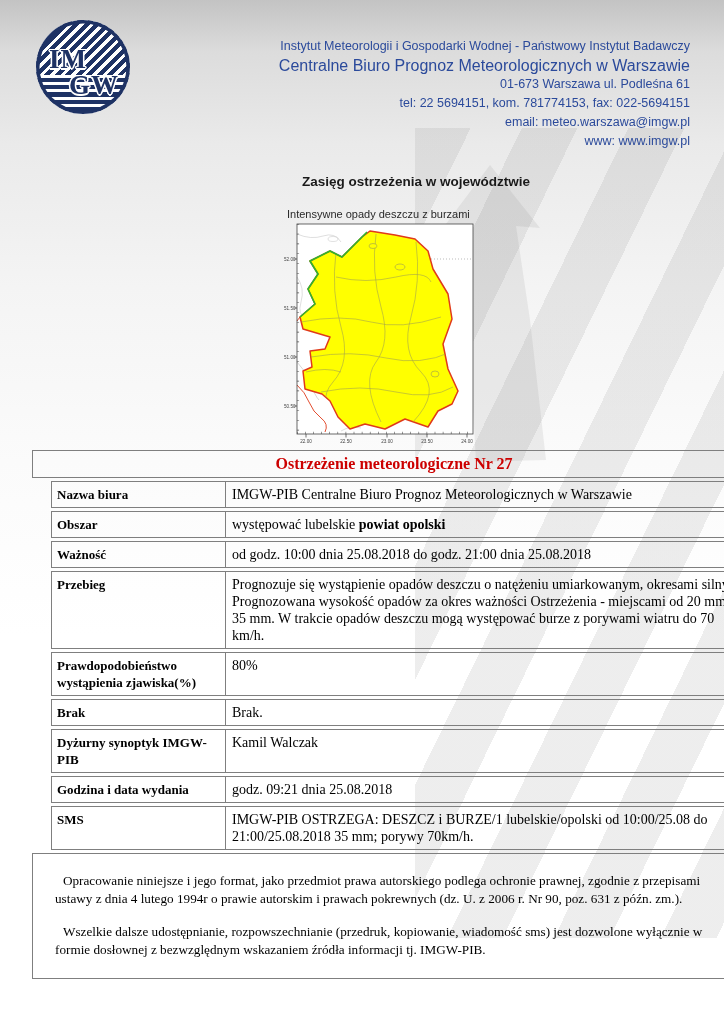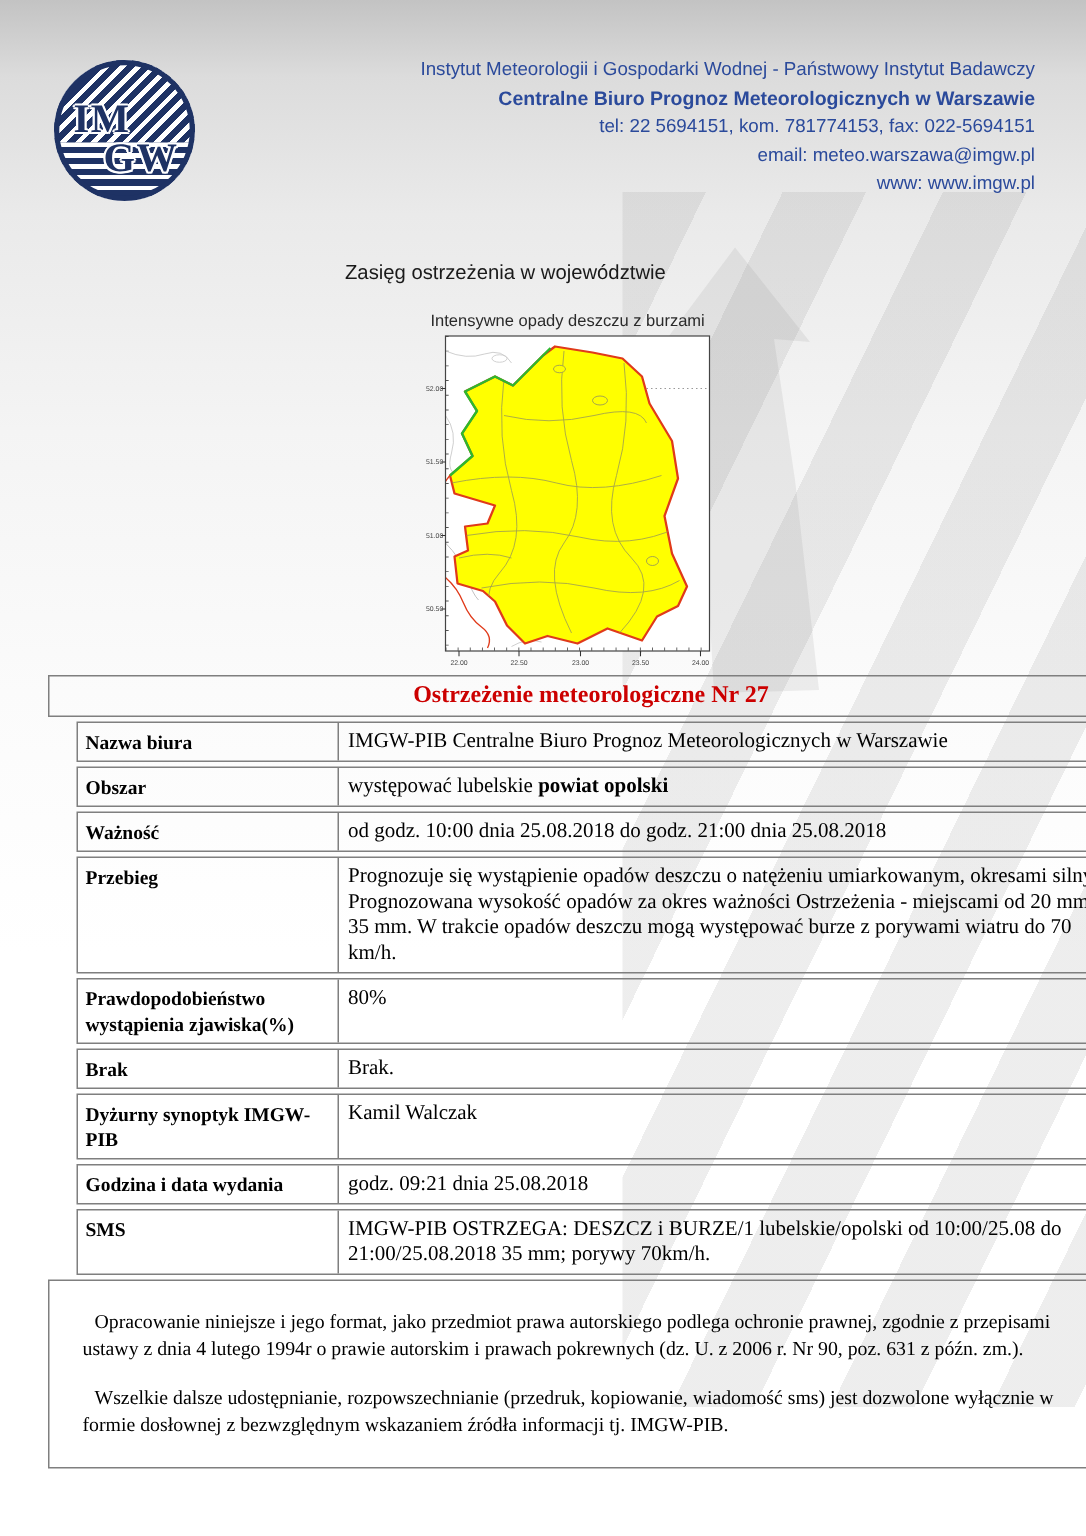--- a/index.html
+++ b/index.html
@@ -5,39 +5,39 @@
   html,body{margin:0;padding:0;width:724px;height:1024px;overflow:hidden;}
   body{font-family:"Liberation Sans",sans-serif;background:#fff;}
   .page{position:relative;width:724px;height:1024px;
         background:linear-gradient(180deg,#c3c3c3 0%,#dcdcdc 5%,#eaeaea 14%,#f4f4f4 28%,#fbfbfb 45%,#ffffff 62%,#ffffff 100%);}
   
   .wm-stripes{position:absolute;left:415px;top:128px;width:309px;height:810px;z-index:0;
         background:repeating-linear-gradient(116deg,rgba(120,120,120,0.13) 0 50px,transparent 50px 96px);}
   .wm-arrow{position:absolute;left:428px;top:160px;z-index:0;}
   .content{position:absolute;inset:0;z-index:1;}
   
-  .logo{position:absolute;left:36px;top:40px;width:94px;height:94px;border-radius:50%;
+  .logo{position:absolute;left:36px;top:20px;width:94px;height:94px;border-radius:50%;
         background:#1e3264;overflow:hidden;}
   .logo .diag{position:absolute;top:0;left:0;right:0;height:58%;
         background:repeating-linear-gradient(135deg,transparent 0 4.2px,#fff 4.2px 7.4px);}
   .logo .horiz{position:absolute;bottom:0;left:0;right:0;height:42%;
         background:repeating-linear-gradient(to bottom,#fff 0 3px,transparent 3px 7.2px);}
   .logo .ring{position:absolute;inset:0;border-radius:50%;box-shadow:inset 0 0 0 3.5px #1e3264;}
   .logo .lt{position:absolute;font-family:"Liberation Serif",serif;font-weight:bold;color:#1e3264;
         letter-spacing:1px;
         text-shadow:-1.5px 0 #fff,1.5px 0 #fff,0 -1.5px #fff,0 1.5px #fff,-1px -1px #fff,1px 1px #fff,-1px 1px #fff,1px -1px #fff;}
   .logo .im{font-size:27px;left:13px;top:24px;}
   .logo .gw{font-size:27px;left:33px;top:50px;}
   
   .hdr{position:absolute;top:37px;right:34px;text-align:right;color:#2b4a9b;
        font-size:12.5px;line-height:19px;}
-  .hdr .b{font-weight:bold;font-size:13px;}
+  .hdr .b{font-weight:normal;font-size:16px;}
   
-  .map-title{position:absolute;left:230px;top:174px;width:300px;text-align:left;
-       font-size:13.5px;color:#1a1a1a;}
+  .map-title{position:absolute;left:230px;top:174px;width:300px;text-align:right;
+       font-size:13.5px;color:#1a1a1a;font-weight:bold;}
   .map-sub{position:absolute;left:287px;top:208px;font-size:11px;color:#2a2a2a;}
   .map-wrap{position:absolute;left:281px;top:222px;width:196px;height:226px;}
   
   .w-table{position:absolute;left:32px;top:450px;width:724px;color:#000;
        font-family:"Liberation Serif",serif;}
   .t-title{border:1px solid #7f7f7f;height:26px;line-height:26px;text-align:center;
        color:#cc0000;font-weight:bold;font-size:16px;margin-bottom:3px;}
   .t-row{display:flex;margin-bottom:3px;border:1px solid #7f7f7f;margin-left:19px;}
   .t-label{flex:0 0 174px;width:174px;border-right:1px solid #7f7f7f;font-weight:bold;
        padding:4px 3px 4px 5px;font-size:13px;line-height:17px;box-sizing:border-box;}
@@ -61,20 +61,21 @@
       <div class="diag"></div>
       <div class="horiz"></div>
       <div class="ring"></div>
       <div class="lt im">IM</div>
       <div class="lt gw">GW</div>
     </div>
 
     <div class="hdr">
       <div>Instytut Meteorologii i Gospodarki Wodnej - Państwowy Instytut Badawczy</div>
       <div class="b">Centralne Biuro Prognoz Meteorologicznych w Warszawie</div>
+      <div>01-673 Warszawa ul. Podleśna 61</div>
       <div>tel: 22 5694151, kom. 781774153, fax: 022-5694151</div>
       <div>email: meteo.warszawa@imgw.pl</div>
       <div>www: www.imgw.pl</div>
     </div>
 
     <div class="map-title">Zasięg ostrzeżenia w województwie</div>
     <div class="map-sub">Intensywne opady deszczu z burzami</div>
 
     <div class="map-wrap">
       <svg width="196" height="226" viewBox="0 0 196 226">

